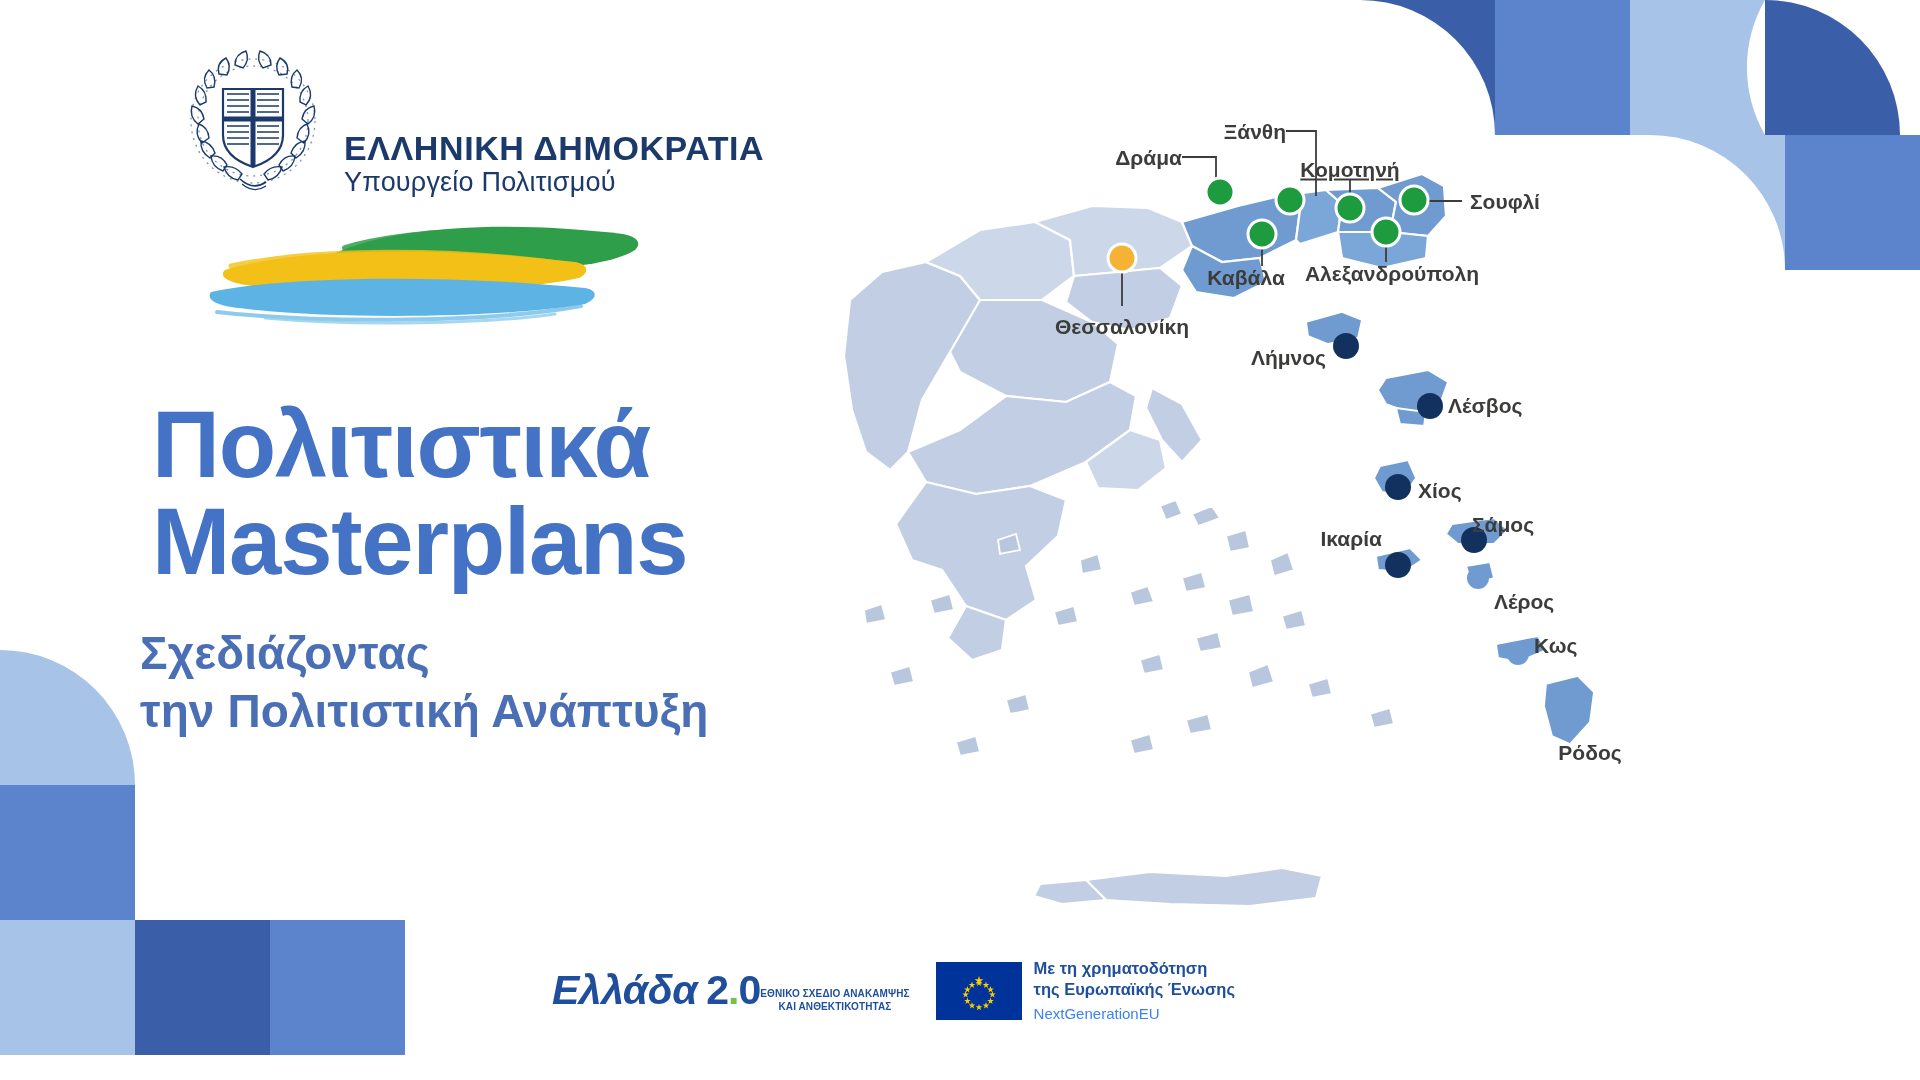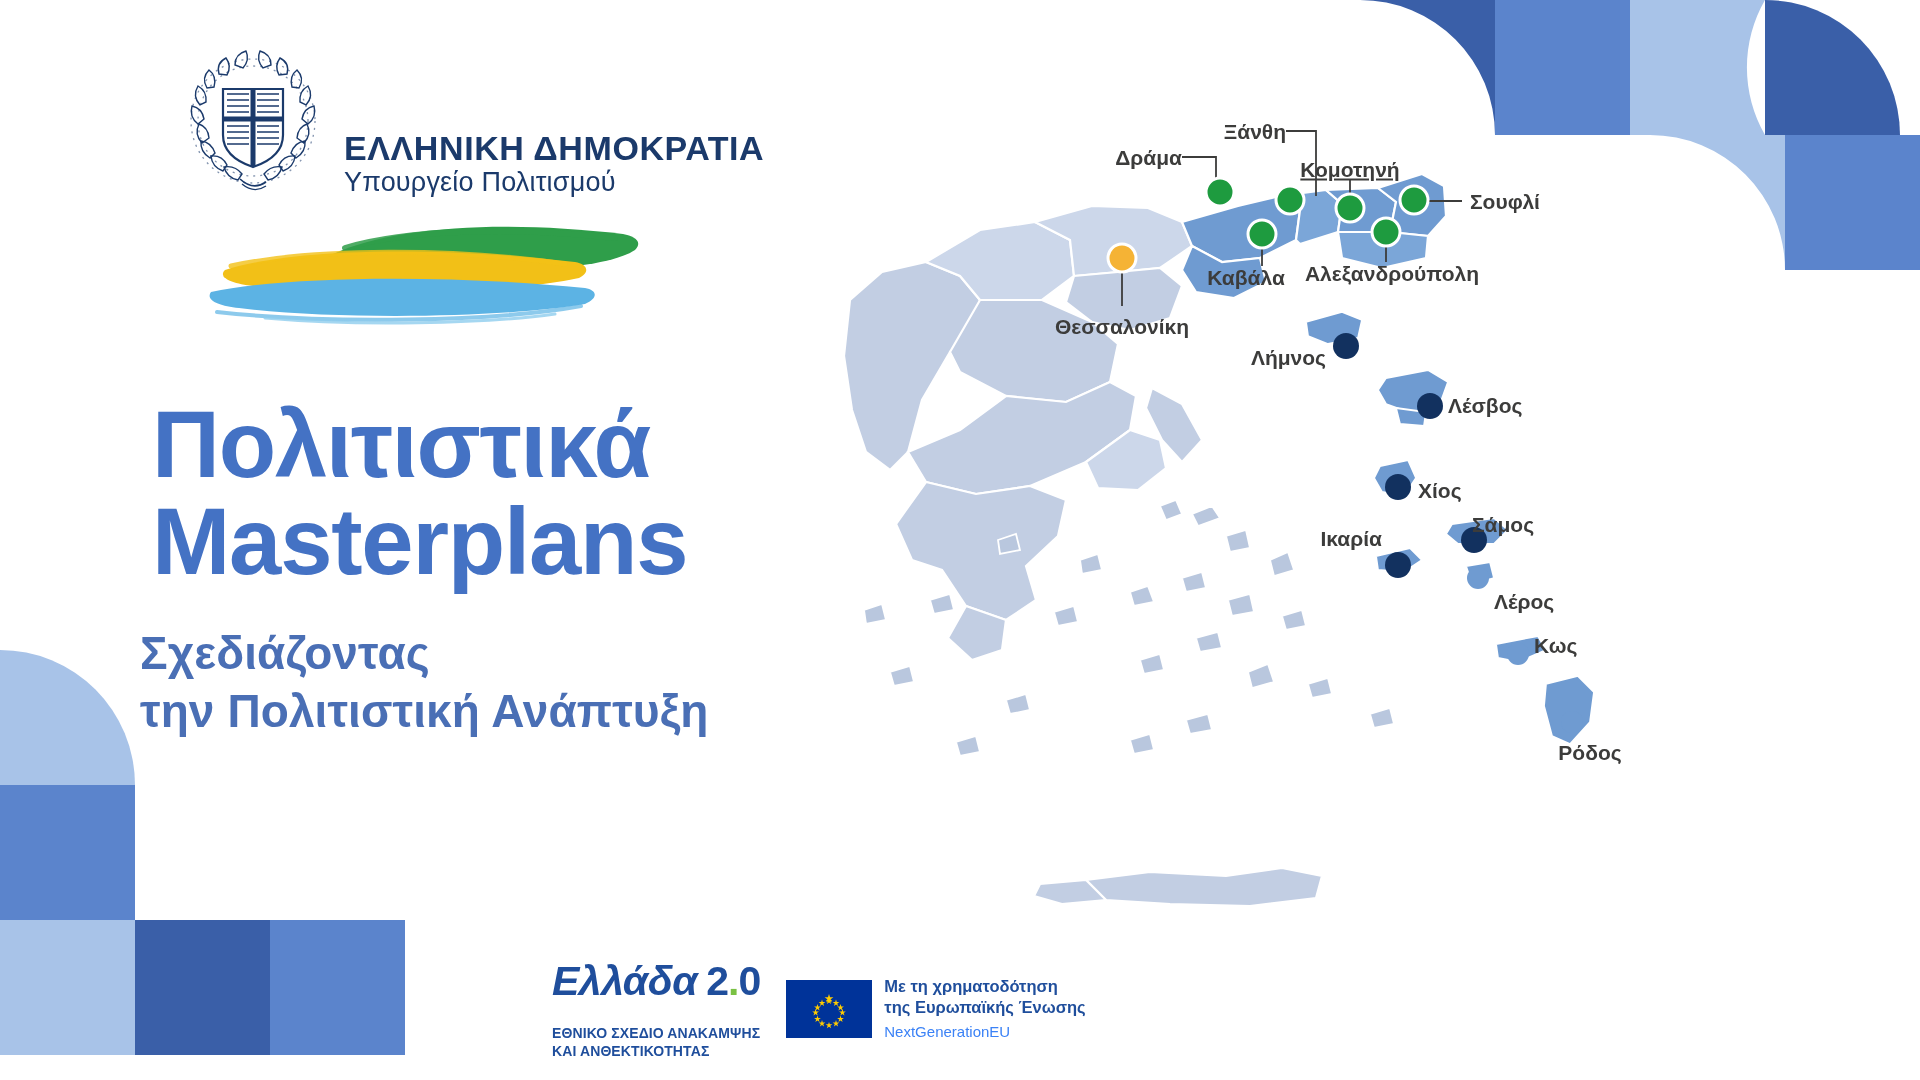--- a/index.html
+++ b/index.html
@@ -32,28 +32,28 @@
   }
   .title .l2{display:block;}
   .subtitle{
     margin-top:34px;font-size:46px;font-weight:700;color:#4a6fb5;
     line-height:1.26;letter-spacing:.1px;
   }
   .subtitle span{display:block;}
 
   
   .bottom-logos{position:absolute;left:552px;top:958px;display:flex;align-items:center;gap:26px;}
-  .gr20{display:flex;flex-direction:column;align-items:center;}
+  .gr20{display:flex;flex-direction:row;align-items:center;}
   .gr20-main{display:flex;align-items:baseline;gap:9px;}
   .gr20-word{font-size:41px;font-weight:700;color:#1f4e9c;font-style:italic;letter-spacing:-.5px;}
   .gr20-num{font-size:41px;font-weight:700;letter-spacing:-1px;}
   .gr20-num .two{color:#1f4e9c;}
   .gr20-num .dot{color:#7ac143;}
   .gr20-num .zero{color:#1f4e9c;}
-  .gr20-sub{margin-top:20px;font-size:14px;font-weight:700;color:#1f4e9c;text-align:left;line-height:1.25;letter-spacing:.1px;}
+  .gr20-sub{margin-top:20px;font-size:10px;font-weight:700;color:#1f4e9c;text-align:center;line-height:1.25;letter-spacing:.1px;}
   .eu{display:flex;align-items:center;gap:12px;}
   .eu-flag{width:86px;height:58px;flex:0 0 86px;}
   .eu-text{display:flex;flex-direction:column;gap:1px;}
   .eu-l1,.eu-l2{font-size:16.5px;font-weight:700;color:#1f4e9c;line-height:1.22;}
   .eu-l3{font-size:15px;font-weight:400;color:#3b82f6;line-height:1.3;margin-top:4px;}
 
   
   .map-wrap{position:absolute;left:830px;top:0;width:1090px;height:1080px;}
   .map-svg{position:absolute;inset:0;width:100%;height:100%;}
 

